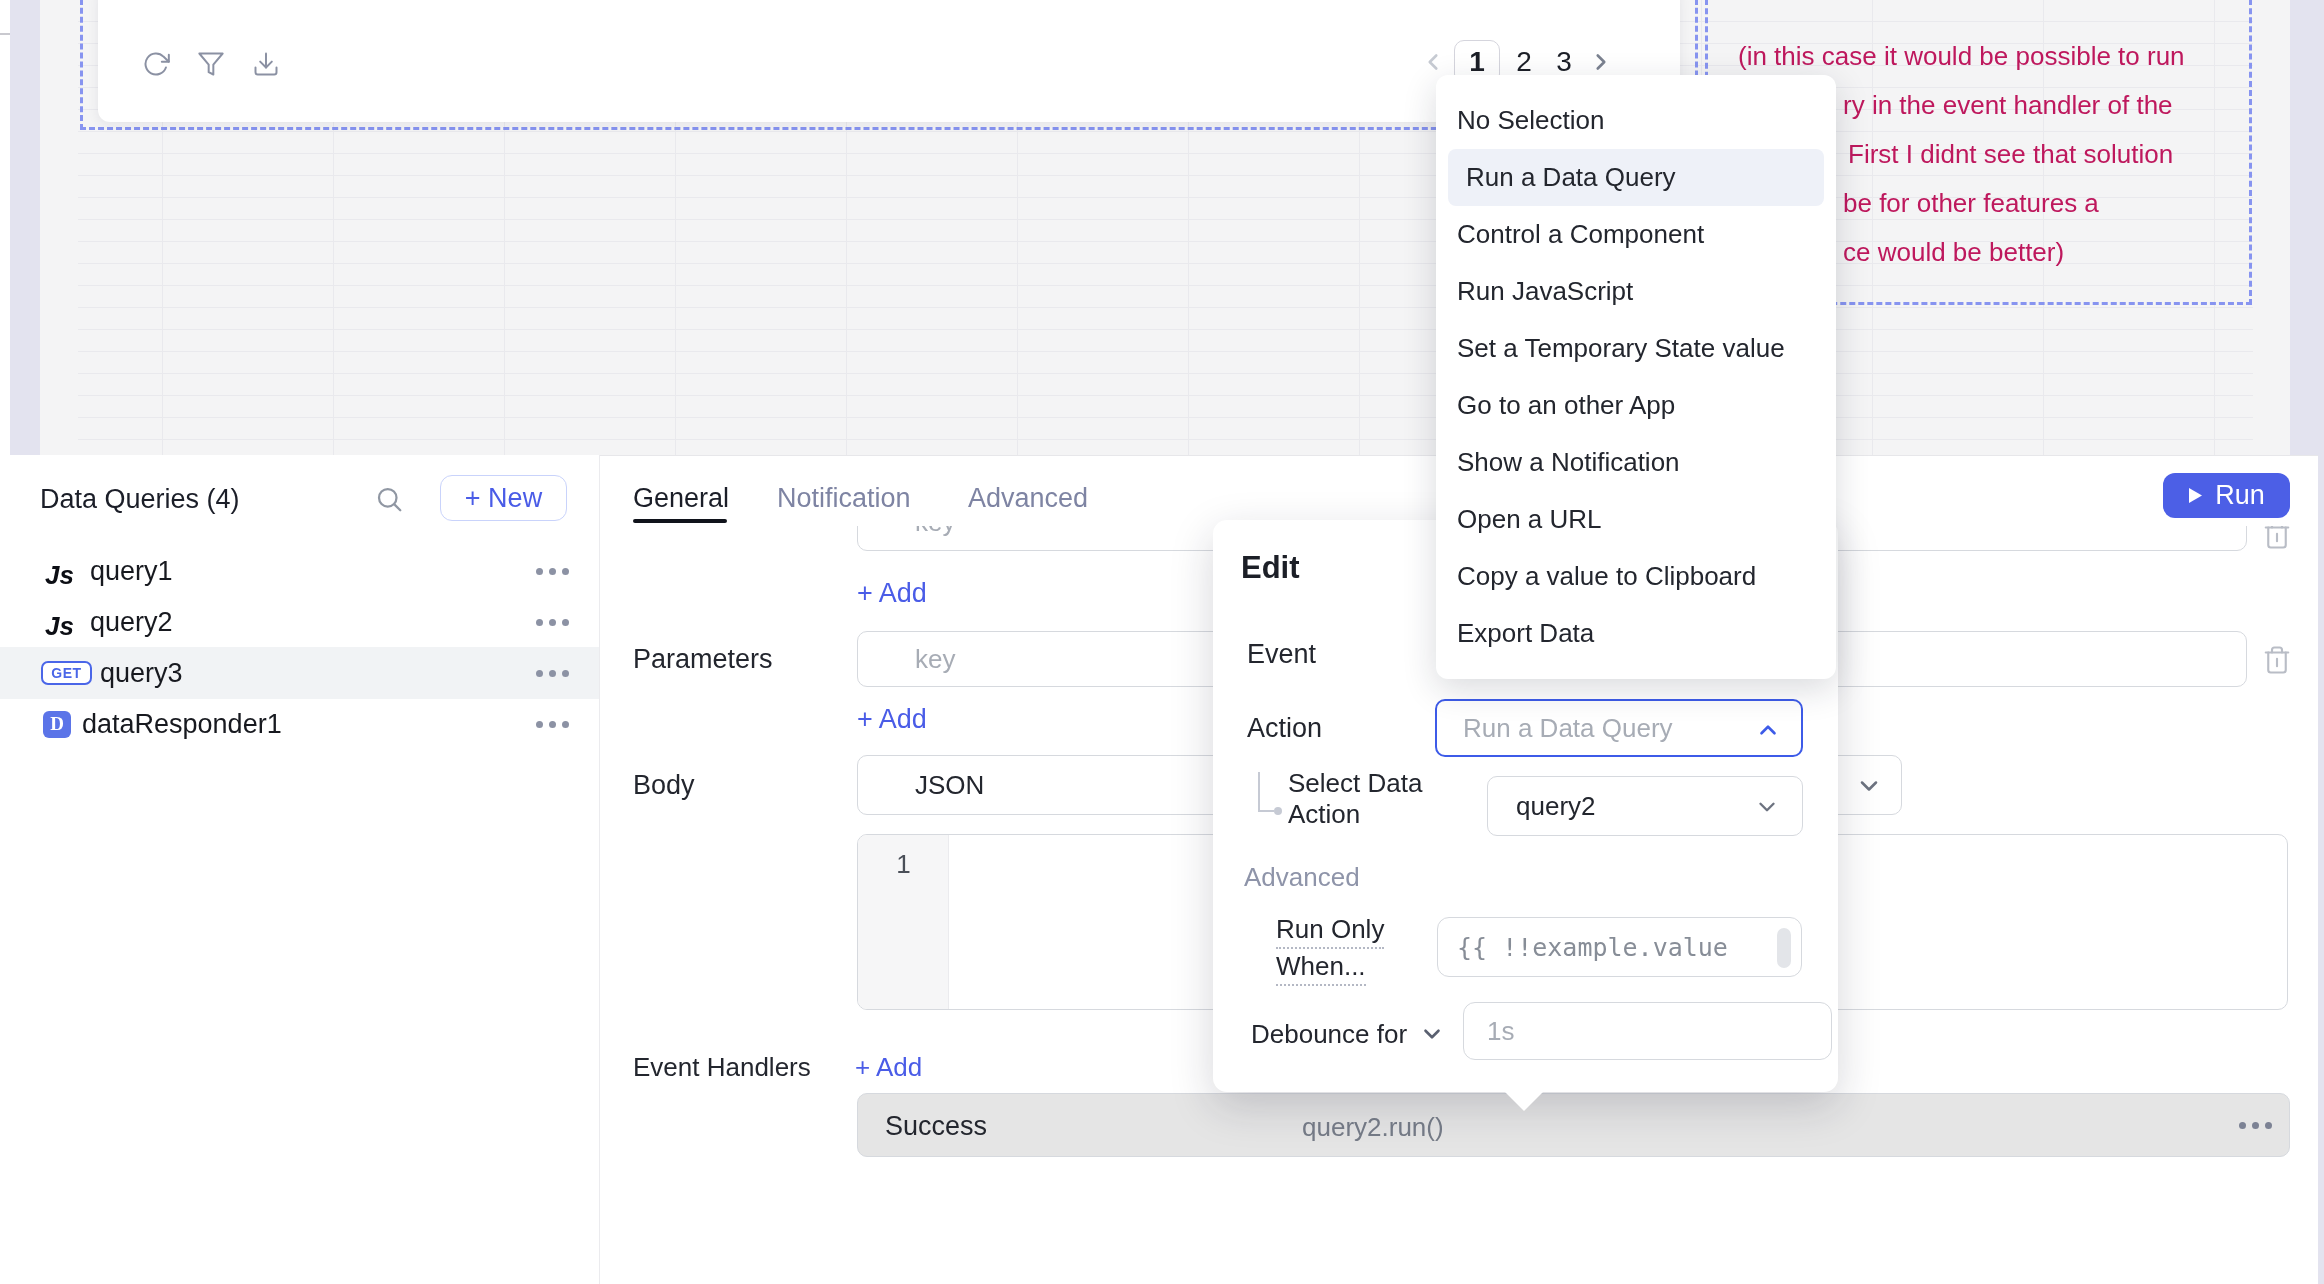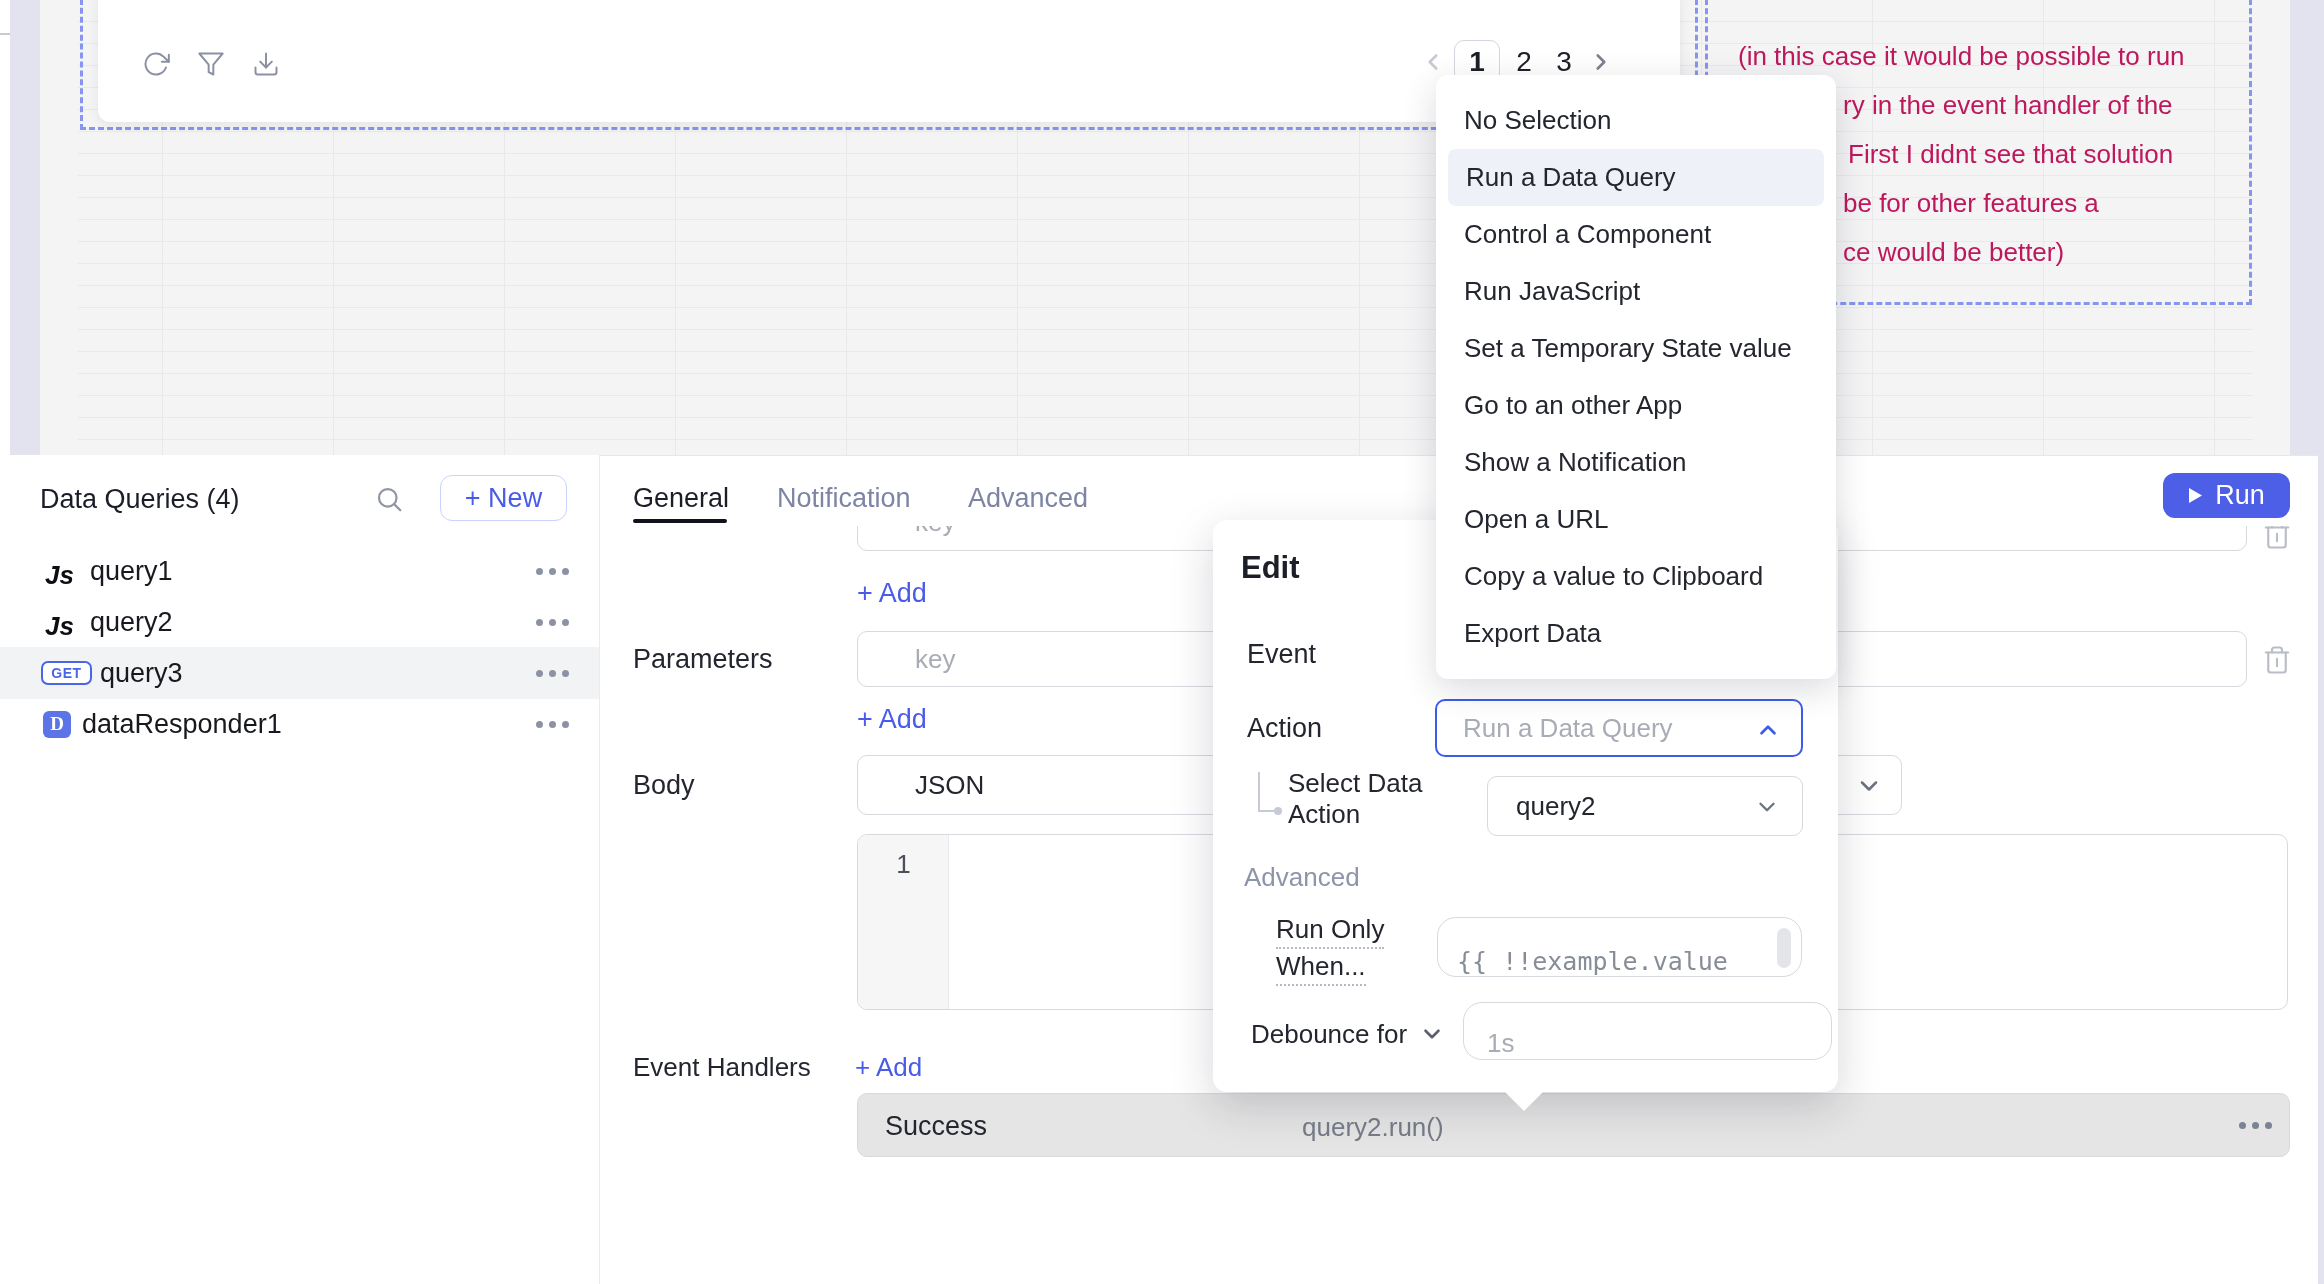--- a/index.html
+++ b/index.html
@@ -32,21 +32,21 @@
   .pg-chev.next{color:#7b8290;}
   .pg-box{width:46px;height:44px;border:1.5px solid #d5d5dd;border-radius:10px;
           display:flex;align-items:center;justify-content:center;
           font-size:28px;font-weight:600;color:#1c1f27;background:#fff;}
   .pg-num{width:32px;text-align:center;font-size:28px;color:#1c1f27;}
   .note-line{position:absolute;font-size:26px;color:#be185d;white-space:nowrap;line-height:28px;}
 
   
   .menu{left:1436px;top:75px;width:400px;padding:17px 0;background:#ffffff;z-index:60;
         border-radius:12px;box-shadow:0 10px 34px rgba(25,28,50,.16);}
-  .menu-item{height:57px;display:flex;align-items:center;padding-left:28px;
+  .menu-item{height:57px;display:flex;align-items:center;padding-left:21px;
              font-size:26px;color:#23262e;cursor:pointer;white-space:nowrap;}
   .menu-item.active{background:#eef1f8;border-radius:8px;margin:0 12px;padding-left:18px;}
 
   
   .panel{left:0;top:455px;width:2324px;height:829px;background:#ffffff;border-top:1px solid #e7e7ea;}
   .qpanel{left:0;top:455px;width:600px;height:829px;border-right:1px solid #ebebee;background:#fff;}
   .qp-title{left:40px;top:484px;font-size:27px;font-weight:500;color:#1b1e28;line-height:30px;}
   .qp-search{left:374px;top:484px;width:30px;height:30px;color:#9097a3;cursor:pointer;}
   .qp-new{left:440px;top:475px;width:127px;height:46px;border:1.5px solid #c9d3fb;border-radius:12px;
           display:flex;align-items:center;justify-content:center;font-size:27px;color:#4a5ce7;
@@ -102,22 +102,22 @@
                  border-radius:10px;display:flex;align-items:center;background:#fff;cursor:pointer;}
   .q2-select{position:absolute;left:274px;top:256px;width:316px;height:60px;border:1.5px solid #d6d9de;
              border-radius:10px;display:flex;align-items:center;background:#fff;cursor:pointer;}
   .conn-v{position:absolute;left:45px;top:252px;width:2px;height:40px;background:#c6cad4;}
   .conn-h{position:absolute;left:45px;top:290px;width:16px;height:2px;background:#c6cad4;}
   .conn-dot{position:absolute;left:61px;top:287px;width:8px;height:8px;border-radius:50%;background:#c6cad4;}
   .sdq{position:absolute;left:75px;top:248px;font-size:26px;color:#23262e;line-height:31px;}
   .adv{position:absolute;left:31px;top:342px;font-size:26px;color:#8e94a9;}
   .row-label{position:absolute;font-size:26px;color:#23262e;line-height:30px;}
   .dotted{border-bottom:2px dotted #b4b8c4;padding-bottom:3px;}
-  .row-input{position:absolute;border:1.5px solid #d6d9de;border-radius:19px;background:#fff;
-             display:flex;align-items:flex-end;}
+  .row-input{position:absolute;border:1.5px solid #d6d9de;border-radius:12px;background:#fff;
+             display:flex;align-items:center;}
   .mono-ph{font-family:"DejaVu Sans Mono",monospace;font-size:25px;color:#878d97;white-space:pre;}
   .thumb{position:absolute;right:10px;top:10px;width:14px;height:40px;background:#e3e5e9;border-radius:7px;}
   svg{display:block;}
 </style>
 </head>
 <body>
 
 <div id="app">
 
   <div class="abs canvas">

